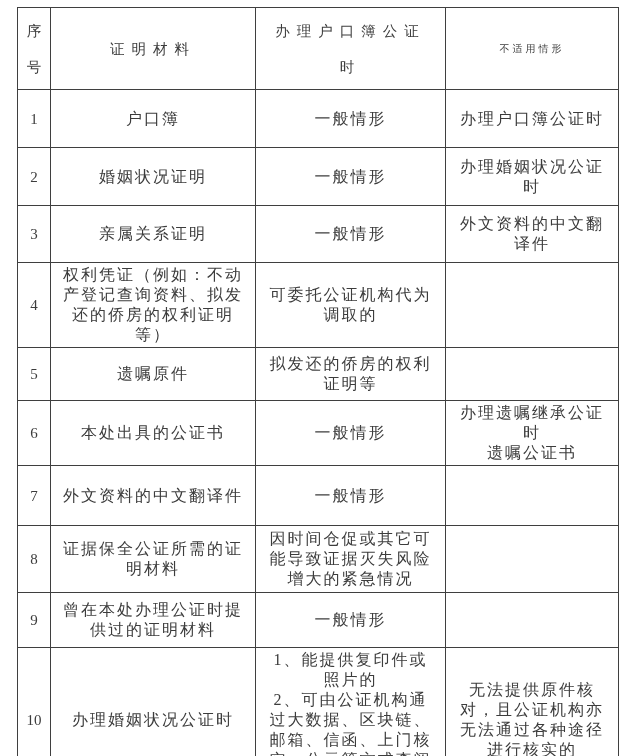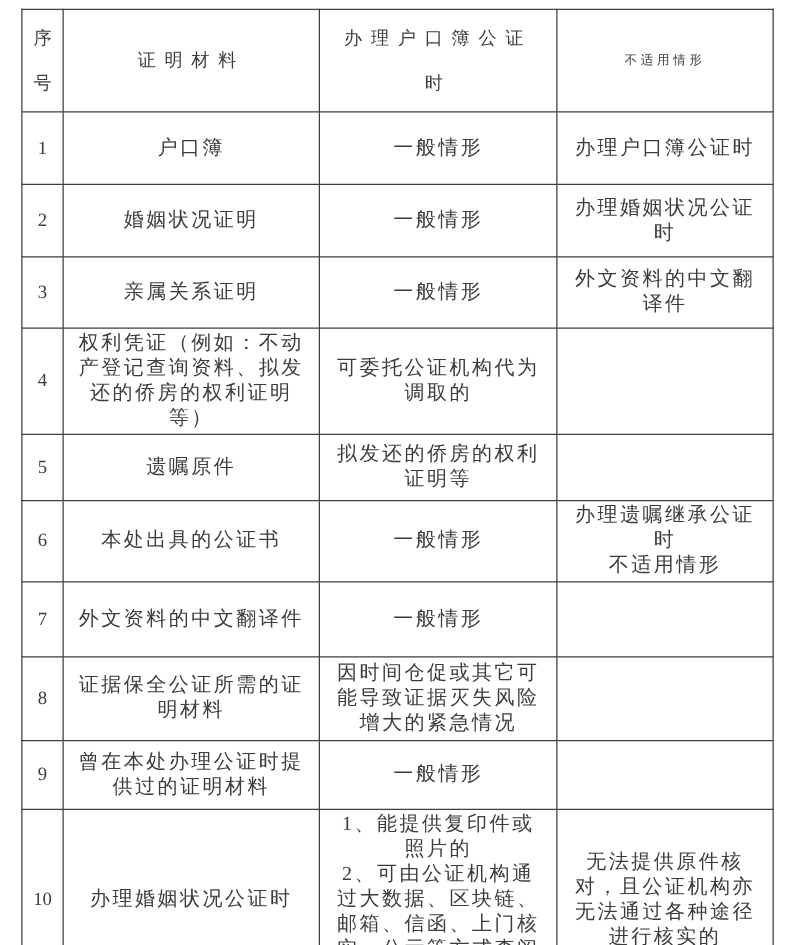--- a/index.html
+++ b/index.html
@@ -122,21 +122,21 @@
         <td class="num-cell">5</td>
         <td>遗嘱原件</td>
         <td>拟发还的侨房的权利证明等</td>
         <td></td>
       </tr>
       <tr>
         <td class="num-cell">6</td>
         <td>本处出具的公证书</td>
         <td>一般情形</td>
         <td>办理遗嘱继承公证时
-不适用情形</td>
+遗嘱公证书</td>
       </tr>
       <tr>
         <td class="num-cell">7</td>
         <td>外文资料的中文翻译件</td>
         <td>一般情形</td>
         <td></td>
       </tr>
       <tr>
         <td class="num-cell">8</td>
         <td>证据保全公证所需的证明材料</td>

